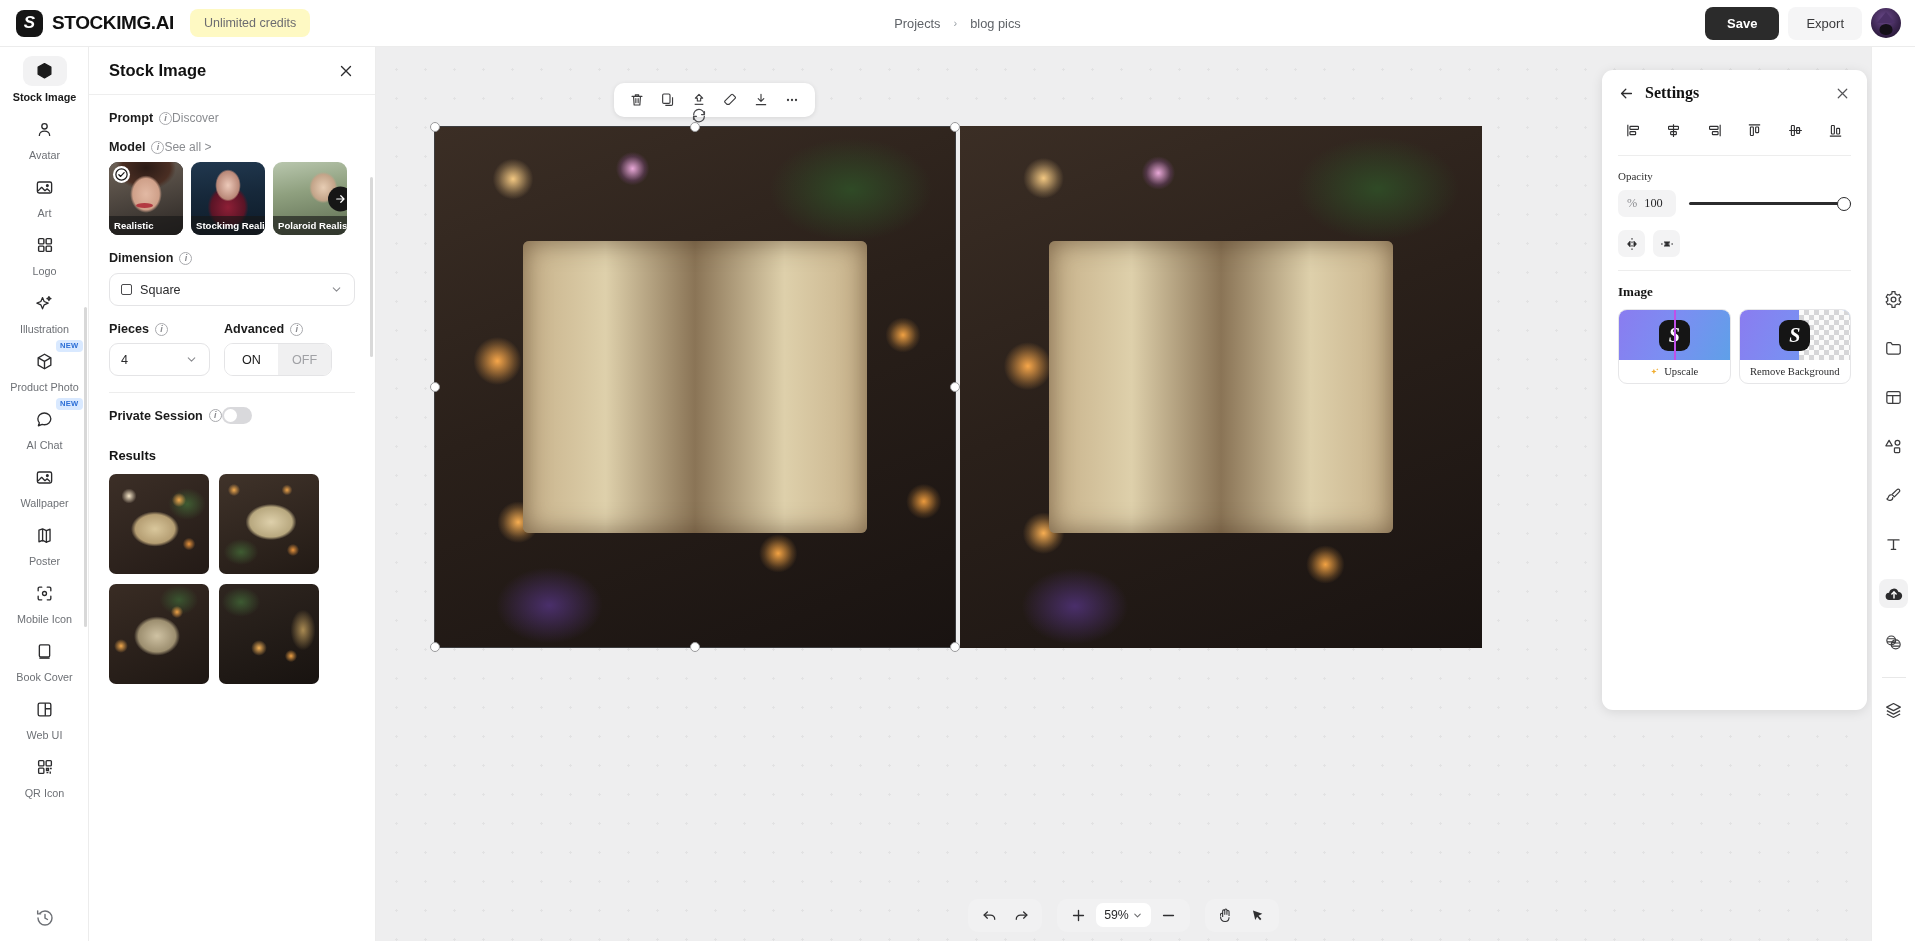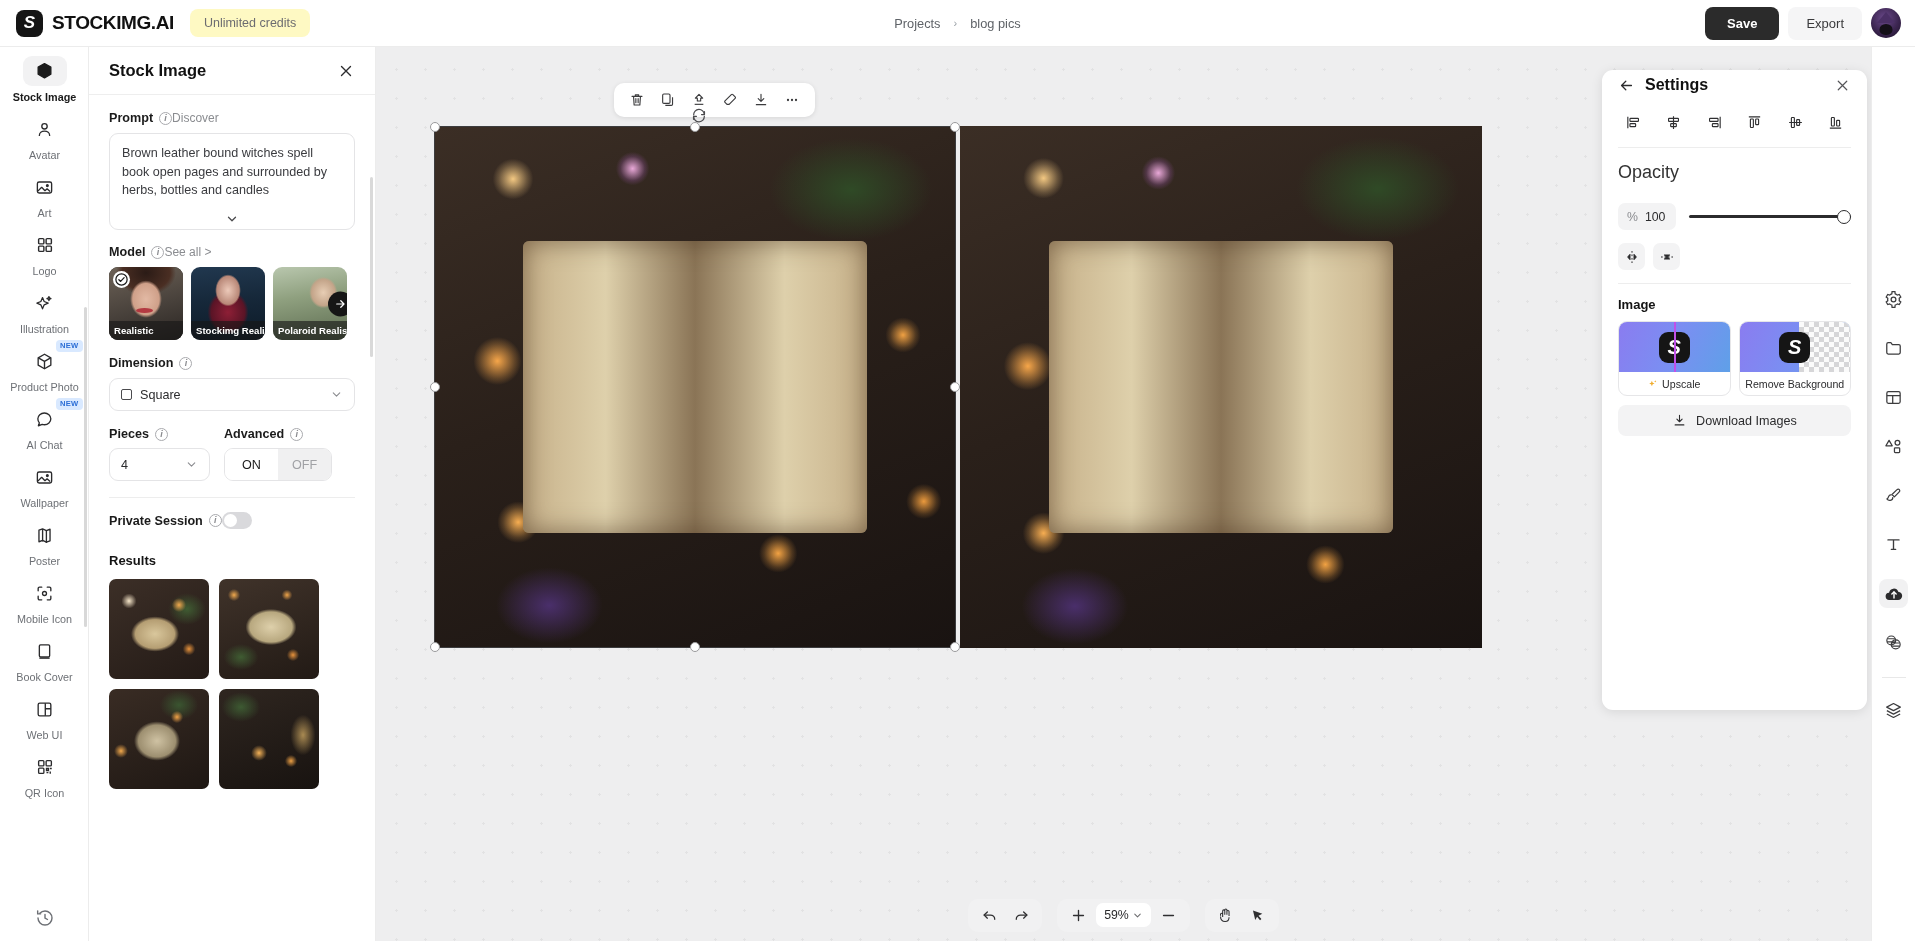--- a/index.html
+++ b/index.html
@@ -314,35 +314,35 @@
   .h-ml { left: -5px; top: 50%; margin-top: -5px; }
   .h-mr { right: -5px; top: 50%; margin-top: -5px; }
   .h-mt { left: 50%; margin-left: -5px; top: -5px; }
   .h-mb { left: 50%; margin-left: -5px; bottom: -5px; }
 
   
   .settings {
     position: absolute; right: 48px; top: 70px; width: 265px; height: 640px;
     background: #fff; border-radius: 11px;
     box-shadow: 0 2px 12px rgba(0,0,0,.10);
-    padding: 6px 16px; overflow: hidden;
+    padding: 14px 16px; overflow: hidden; font-family: Liberation Serif, serif;
   }
   .st-head { display: flex; align-items: center; justify-content: space-between; }
   .st-head-left { display: flex; align-items: center; gap: 10px; }
   .st-title { font-size: 16px; font-weight: 700; color: #111; }
   .align-row { display: flex; justify-content: space-between; margin: 16px 2px 0; }
   .align-btn { width: 26px; height: 24px; display: flex; align-items: center; justify-content: center; cursor: pointer; color: #2f2f31; }
   .st-div { height: 1px; background: #ededed; margin: 13px 0 13px; }
   .tab-row { display: flex; gap: 12px; }
   .tab {
     flex: 1; height: 31px; border-radius: 8px; background: #f3f3f4;
     display: flex; align-items: center; justify-content: center;
     font-size: 12.8px; color: #2b2b2d; cursor: pointer;
   }
-  .st-label { font-size: 18px; color: #333; margin: 14px 0 20px; }
+  .st-label { font-size: 11px; color: #333; margin: 14px 0 8px; }
   .op-row { display: flex; align-items: center; gap: 13px; }
   .op-input {
     width: 58px; height: 27px; border-radius: 7px; background: #f3f3f4;
     display: flex; align-items: center; gap: 7px; padding: 0 9px; font-size: 12.3px; color: #2b2b2d;
     cursor: text;
   }
   .op-pct { color: #8b8c90; }
   .slider { flex: 1; position: relative; height: 16px; display: flex; align-items: center; cursor: pointer; }
   .slider-track { width: 100%; height: 3px; background: #2b2b2d; border-radius: 2px; }
   .slider-thumb {
@@ -610,28 +610,20 @@
     <div class="panel-body">
 
       <div class="field-row">
         <div class="field-label">
           <span>Prompt</span>
           <span class="info-dot">i</span>
         </div>
         <span class="link-muted">Discover</span>
       </div>
 
-      <div class="prompt-box">
-        <div class="prompt-text">Brown leather bound witches spell book open pages and surrounded by herbs, bottles and candles</div>
-        <div class="prompt-chevron">
-          <svg width="14" height="14" viewBox="0 0 24 24" fill="none" stroke="#4a4a4d" stroke-width="2.2" stroke-linecap="round" stroke-linejoin="round">
-            <path d="M6 9l6 6 6-6"></path>
-            </svg>
-        </div>
-      </div>
 
       <div class="field-row" style="margin-top:15px;">
         <div class="field-label">
           <span>Model</span>
           <span class="info-dot">i</span>
         </div>
         <span class="link-muted">See all &gt;</span>
       </div>
 
       <div class="model-strip">
@@ -914,28 +906,20 @@
         <div class="img-card-art">
           <div class="checker"></div>
           <div class="sglyph" style="position:relative;z-index:2;">S</div>
         </div>
         <div class="img-card-cap">
           <span>Remove Background</span>
         </div>
       </div>
     </div>
 
-    <div class="dl-btn">
-      <span>
-        <svg width="15" height="15" viewBox="0 0 24 24" fill="none" stroke="#2b2b2d" stroke-width="1.7" stroke-linecap="round" stroke-linejoin="round">
-          <path d="M12 3.5v10M7.8 9.8L12 14l4.2-4.2M5 19h14"></path>
-          </svg>
-      </span>
-      <span>Download Images</span>
-    </div>
   </div>
 
   <div class="right-rail">
     <div class="rr-btn">
       <svg width="19" height="19" viewBox="0 0 24 24" fill="none" stroke="#3c3c3e" stroke-width="1.6">
         <circle cx="12" cy="12" r="3"></circle>
         <path d="M19.2 13.6a7.6 7.6 0 000-3.2l2-1.5-1.9-3.3-2.4.9a7.6 7.6 0 00-2.8-1.6L13.8 2h-3.6l-.3 2.9a7.6 7.6 0 00-2.8 1.6l-2.4-.9L2.8 8.9l2 1.5a7.6 7.6 0 000 3.2l-2 1.5 1.9 3.3 2.4-.9a7.6 7.6 0 002.8 1.6l.3 2.9h3.6l.3-2.9a7.6 7.6 0 002.8-1.6l2.4.9 1.9-3.3-2-1.5z"></path>
         </svg>
     </div>
     <div class="rr-btn">

